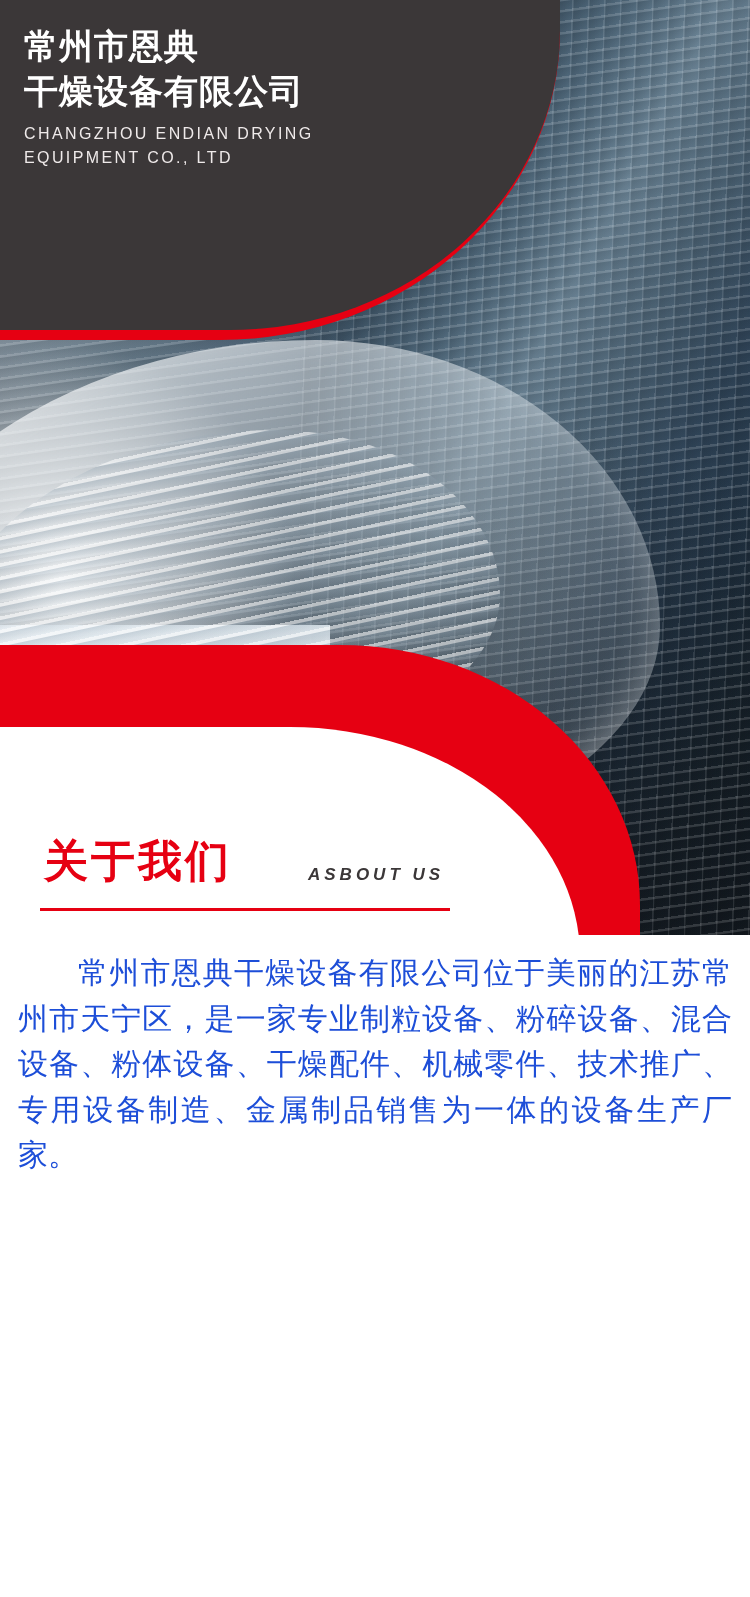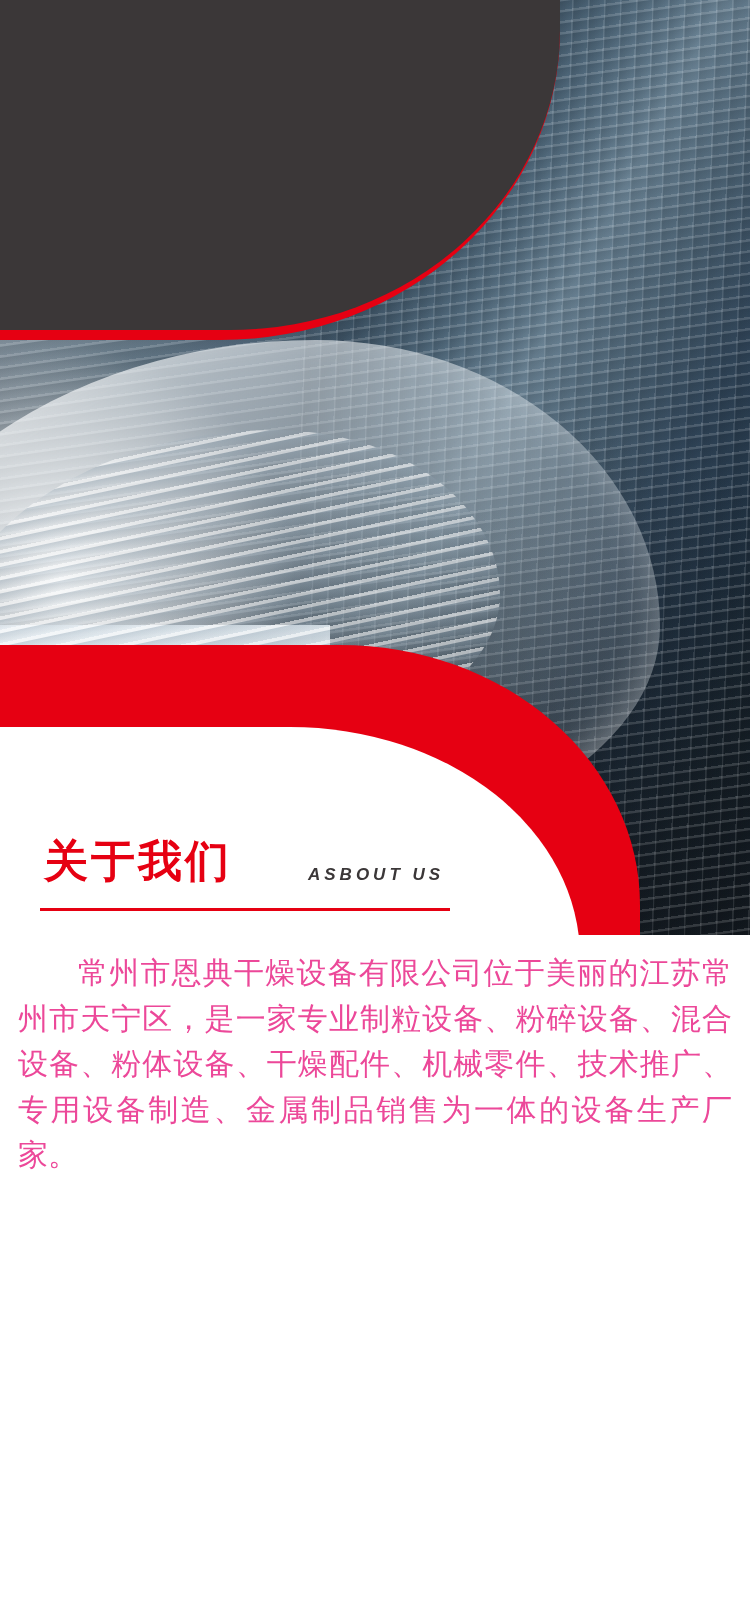--- a/index.html
+++ b/index.html
@@ -237,21 +237,21 @@
     left: 0;
     top: 950px;
     width: 750px;
     padding: 0 18px;
     box-sizing: border-box;
   }
   .about-body p {
     margin: 0 0 2px 0;
     font-size: 30px;
     line-height: 1.52;
-    color: #ec4899;
+    color: #1d4ed8;
     text-align: justify;
     text-indent: 2em;
     font-family: Liberation Sans, sans-serif;
     letter-spacing: 0px;
   }
 </style>
 </head>
 <body>
 
 <div class="hero">
@@ -259,20 +259,26 @@
   <div class="photo"></div>
   <div class="photo-lines"></div>
   <div class="photo-mullions"></div>
   <div class="photo-ground"></div>
   <div class="photo-curve"></div>
   <div class="photo-curve2"></div>
 
   <div class="header-red-band"></div>
   <div class="header-plate"></div>
 
+  <div class="logo-block">
+    <div class="logo-cn">常州市恩典
+干燥设备有限公司</div>
+    <div class="logo-en">CHANGZHOU ENDIAN DRYING
+EQUIPMENT CO., LTD</div>
+  </div>
 
   <div class="swoosh"></div>
   <div class="swoosh-white"></div>
 </div>
 
 <div class="title-bar">
   <div class="title-cn">关于我们</div>
   <div class="title-en">ASBOUT US</div>
   <div class="title-rule"></div>
 </div>

